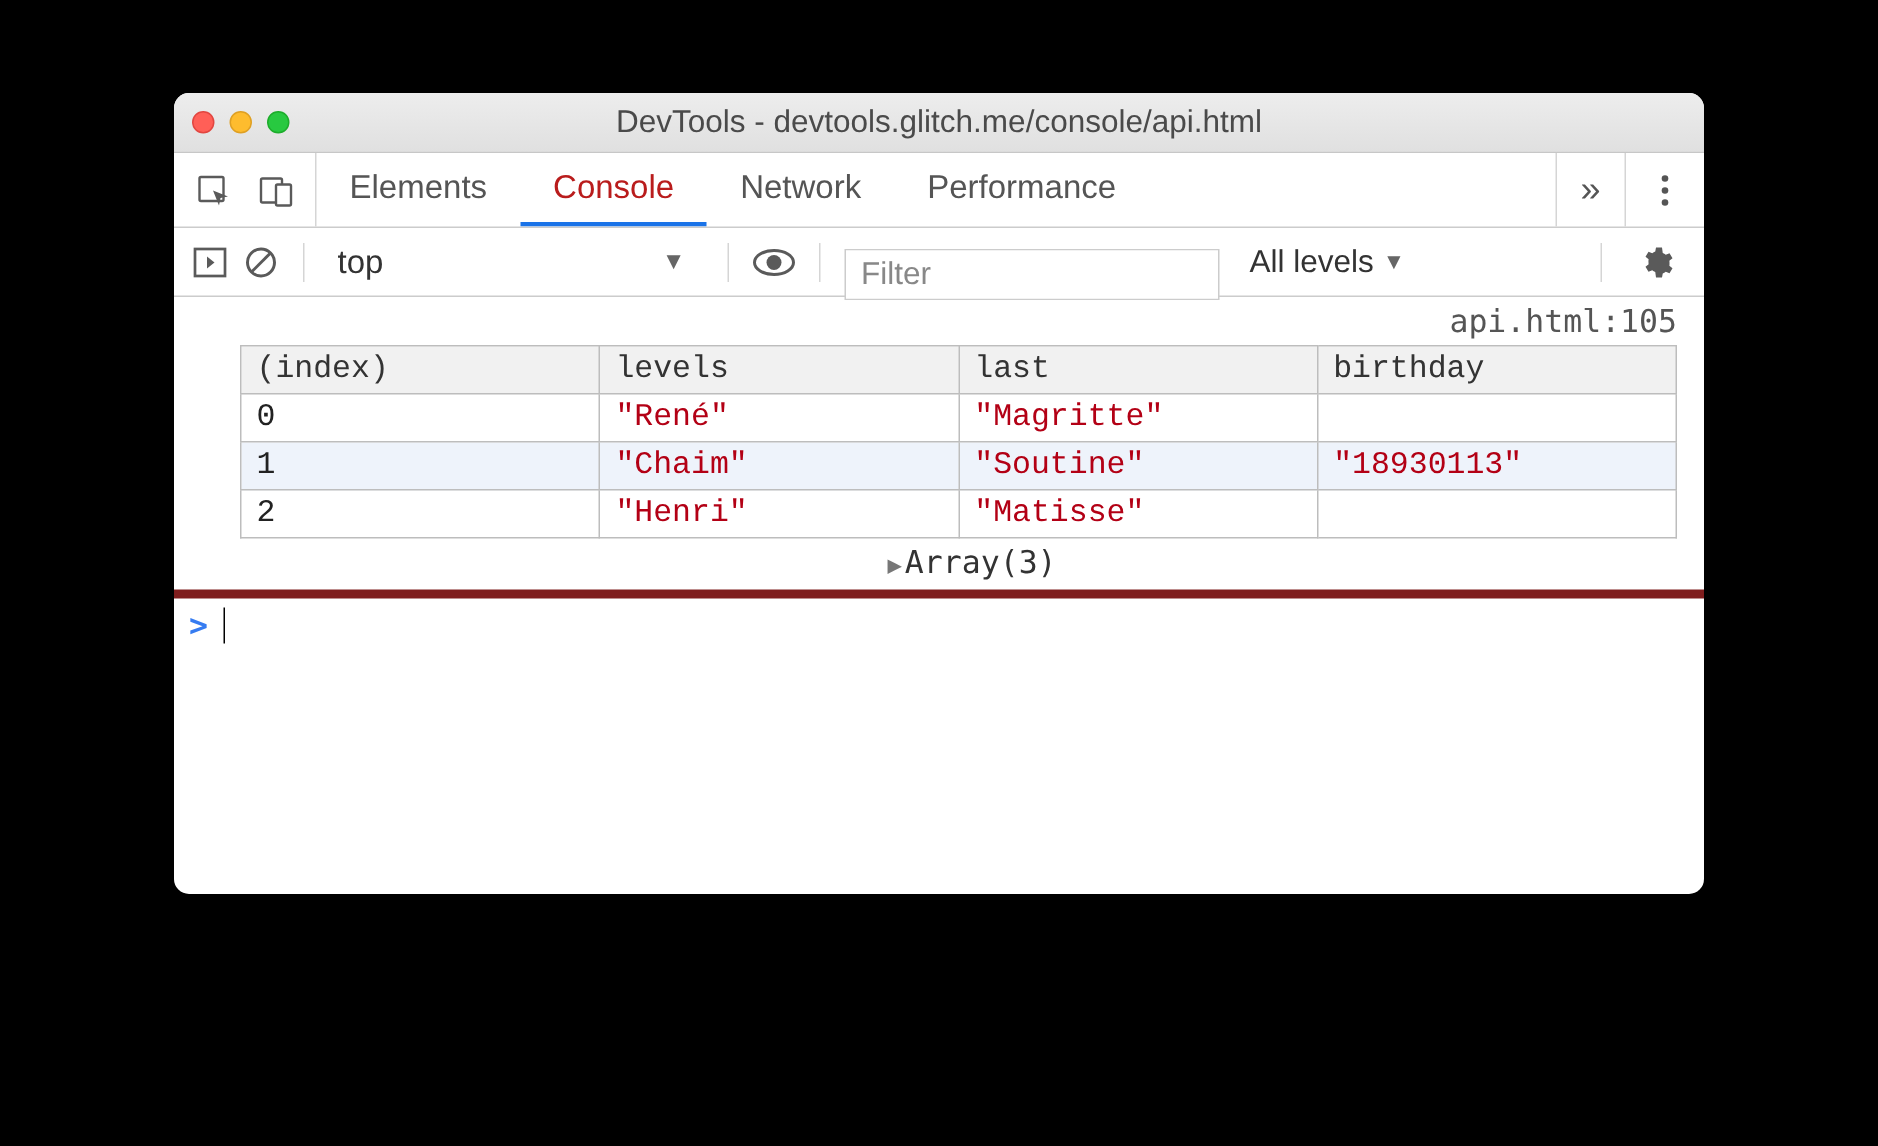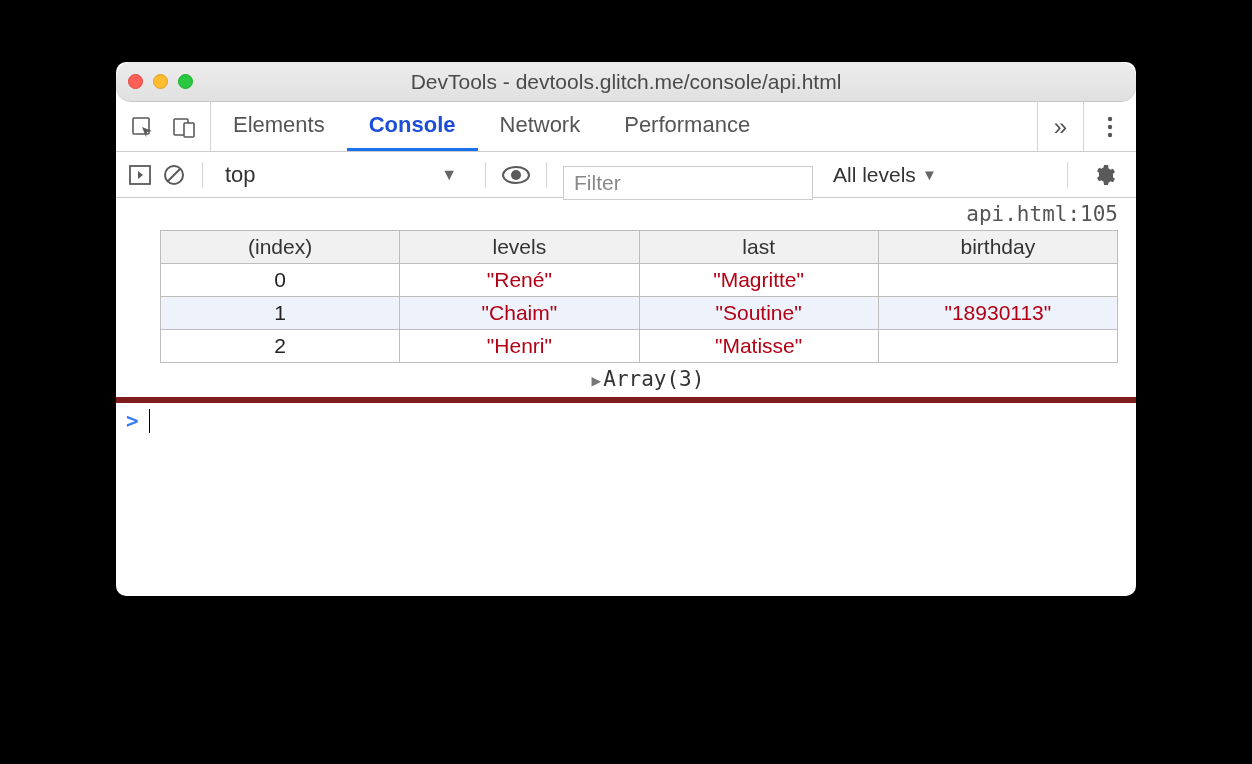--- a/index.html
+++ b/index.html
@@ -25,21 +25,20 @@
     flex-direction: column;
   }
   .titlebar {
     height: 40px;
     background: linear-gradient(#ededed, #e0e0e0);
     border-bottom: 1px solid #c7c7c7;
     display: flex;
     align-items: center;
     padding: 0 12px;
     position: relative;
-    border-radius: 15px;
   }
   .traffic-lights { display: flex; gap: 10px; }
   .tl { width: 15px; height: 15px; border-radius: 50%; }
   .tl.close { background: #ff5f57; border: 1px solid #e24640; }
   .tl.min   { background: #febc2e; border: 1px solid #dfa023; }
   .tl.max   { background: #28c940; border: 1px solid #1dad2b; }
   .title {
     position: absolute;
     left: 0; right: 0;
     text-align: center;
@@ -69,23 +68,22 @@
   .tab {
     padding: 10px 22px;
     display: flex;
     align-items: center;
     color: #555;
     cursor: pointer;
     border-bottom: 3px solid transparent;
     font-size: 22px;
   }
   .tab.active {
-    color: #1d4ed8;
+    color: #b91c1c;
     border-bottom: 3px solid #1a73e8;
-    font-weight: bold;
   }
   .tabbar .overflow {
     display: flex; align-items: center; padding: 0 16px;
     color: #555; border-left: 1px solid #d5d5d5; border-right: 1px solid #d5d5d5;
     font-size: 24px;
   }
   .tabbar .kebab {
     display: flex; align-items: center; justify-content: center;
     width: 52px; color: #555; font-size: 22px;
   }
@@ -139,22 +137,22 @@
   }
   table.console-table {
     border-collapse: collapse;
     margin: 2px 18px 2px 44px;
     width: calc(100% - 62px);
     table-layout: fixed;
   }
   table.console-table th, table.console-table td {
     border: 1px solid #bdbdbd;
     padding: 4px 10px;
-    text-align: center;
-    font-family: Liberation Sans, sans-serif;
+    text-align: left;
+    font-family: Liberation Mono, monospace;
     font-size: 21px;
     font-weight: normal;
   }
   table.console-table th {
     background: #f1f1f1;
     color: #333;
   }
   table.console-table tr.even td { background: #fff; }
   table.console-table tr.odd td { background: #eef3fb; }
   .idx { color: #222; }

